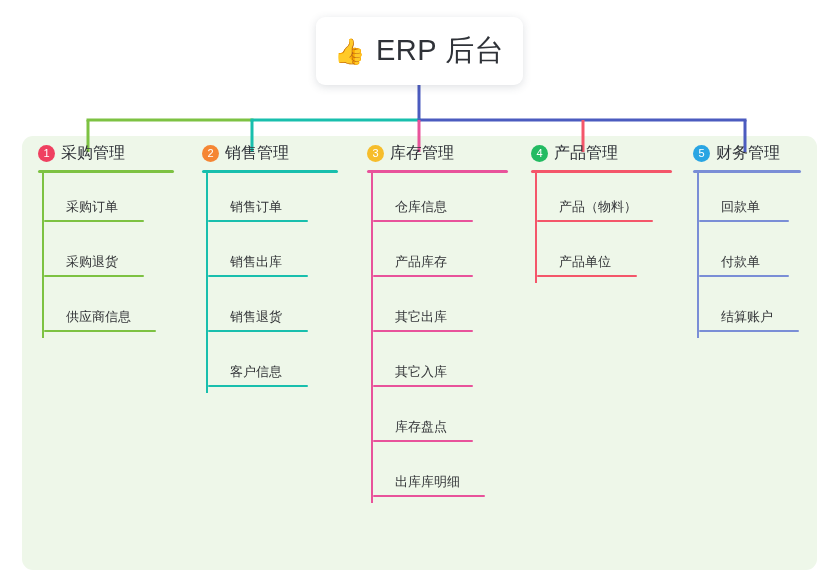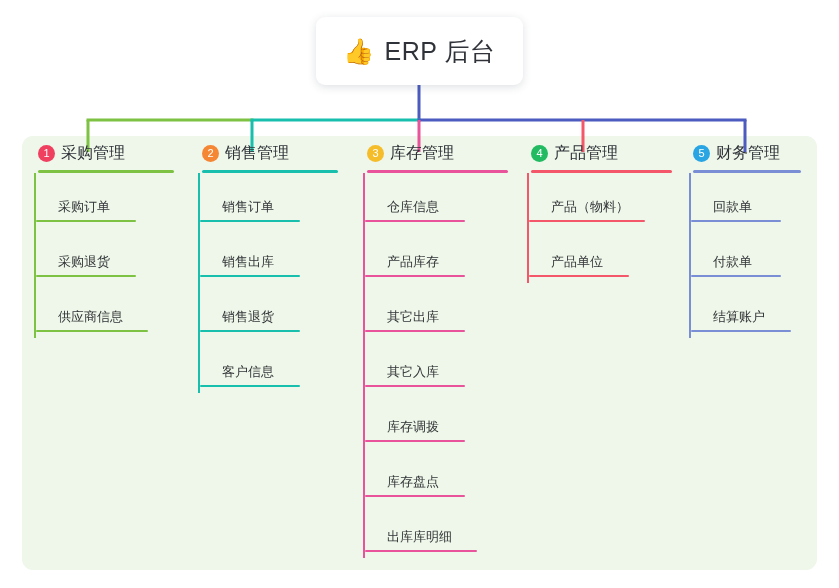--- a/index.html
+++ b/index.html
@@ -35,21 +35,21 @@
     justify-content: center;
     gap: 10px;
     z-index: 6;
   }
   .root-emoji {
     font-size: 25px;
     line-height: 1;
     display: inline-block;
   }
   .root-title {
-    font-size: 25px;
+    font-size: 29px;
     color: #2f3238;
     letter-spacing: 0.5px;
     white-space: nowrap;
     text-align: center;
   }
 
   
   .connectors {
     position: absolute;
     left: 0;
@@ -110,21 +110,21 @@
     white-space: nowrap;
   }
   .col-rule {
     height: 3px;
     border-radius: 2px;
     margin-left: 8px;
   }
 
   .branch {
     position: relative;
-    margin-left: 4px;
+    margin-left: 12px;
   }
   .trunk {
     position: absolute;
     left: 0;
     top: 0;
     bottom: 0;
     width: 2px;
   }
   .leaf {
     position: relative;
@@ -239,24 +239,20 @@
           </div>
           <div class="leaf">
             <span class="leaf-text">其它出库</span>
             <div class="leaf-rule" style="background: rgb(232, 83, 155); width: 100px;"></div>
           </div>
           <div class="leaf">
             <span class="leaf-text">其它入库</span>
             <div class="leaf-rule" style="background: rgb(232, 83, 155); width: 100px;"></div>
           </div>
           <div class="leaf">
-            <span class="leaf-text">库存调拨</span>
-            <div class="leaf-rule" style="background: rgb(232, 83, 155); width: 100px;"></div>
-          </div>
-          <div class="leaf">
             <span class="leaf-text">库存盘点</span>
             <div class="leaf-rule" style="background: rgb(232, 83, 155); width: 100px;"></div>
           </div>
           <div class="leaf">
             <span class="leaf-text">出库库明细</span>
             <div class="leaf-rule" style="background: rgb(232, 83, 155); width: 112px;"></div>
           </div>
         </div>
       </div>
       <div class="column" style="left: 501px; width: 165px;">

